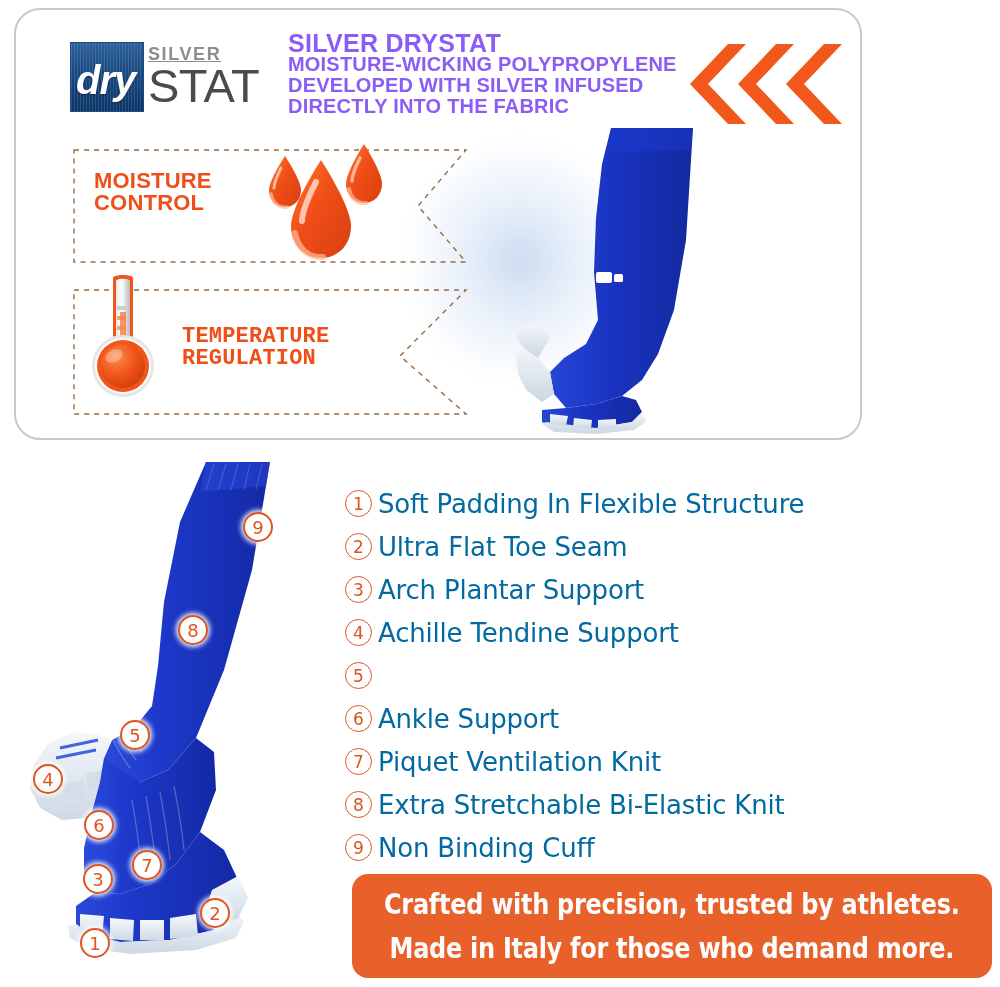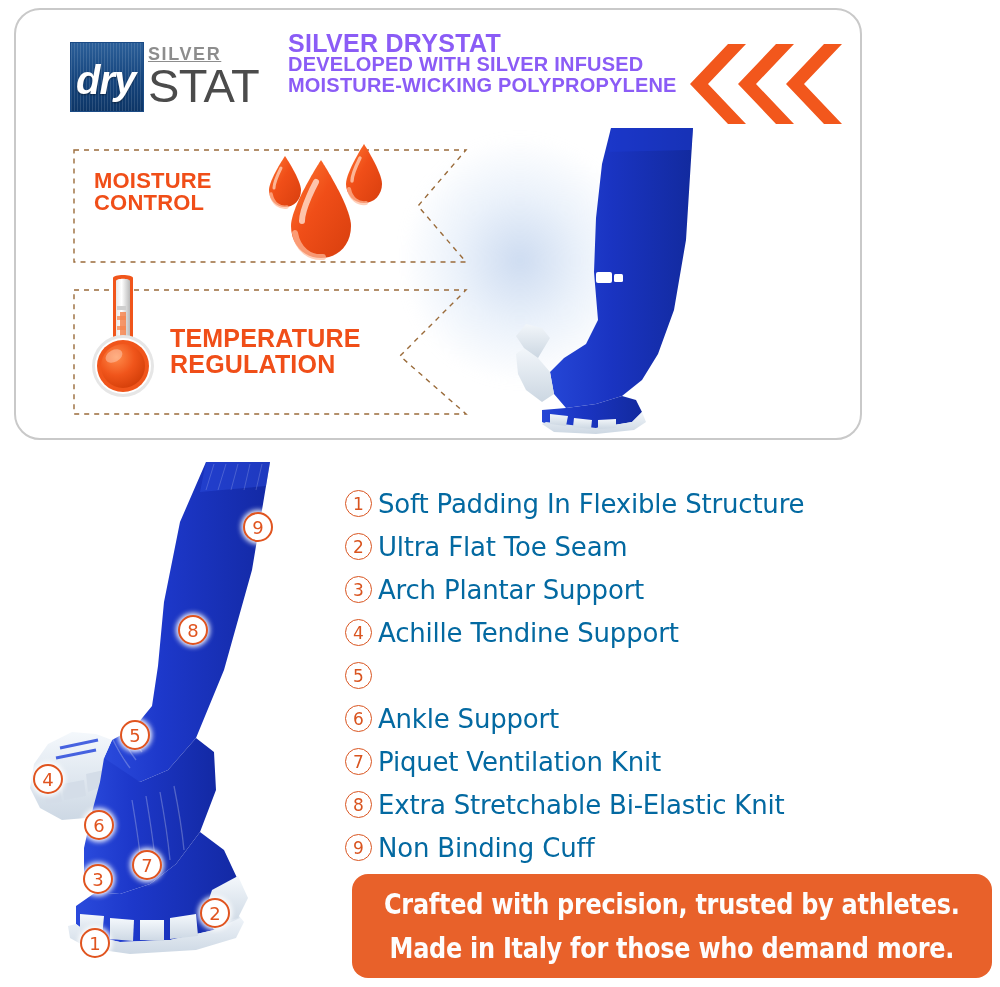--- a/index.html
+++ b/index.html
@@ -56,21 +56,21 @@
   .chev svg{display:block;}
 
   
   .dbox{position:absolute;}
   .dbox svg{display:block;overflow:visible;}
   .dbox-label{position:absolute;font-weight:bold;color:#f04e18;line-height:1.02;}
 
   #moisture-box{left:50px;top:132px;width:420px;height:128px;}
   #moisture-label{left:28px;top:28px;font-size:22px;letter-spacing:.2px;}
   #temp-box{left:50px;top:272px;width:420px;height:140px;}
-  #temp-label{left:104px;top:44px;font-size:25px;letter-spacing:.2px;}
+  #temp-label{left:116px;top:44px;font-size:22px;letter-spacing:.2px;font-family:Liberation Mono, monospace;}
 
   
   .drops{position:absolute;left:245px;top:128px;width:130px;height:125px;}
 
   
   .thermo{position:absolute;left:70px;top:262px;width:76px;height:128px;}
 
   
   .hero-sock{position:absolute;left:430px;top:112px;width:260px;height:312px;}
   .hero-glow{
@@ -131,22 +131,23 @@
 
     <div class="logo-wrap">
       <div class="logo-square"></div>
       <div class="logo-silver">SILVER</div>
       <div class="logo-stat">STAT</div>
       <div class="logo-dry">dry</div>
     </div>
 
     <div class="headline">
       <div class="hl">SILVER DRYSTAT</div>
+      <div class="sub">MOISTURE-WICKING POLYPROPYLENE</div>
       <div class="sub">DEVELOPED WITH SILVER INFUSED</div>
-      <div class="sub">MOISTURE-WICKING POLYPROPYLENE</div>
+      <div class="sub">DIRECTLY INTO THE FABRIC</div>
     </div>
 
     <div class="chevrons">
       <div class="chev" style="left:0px">
         <svg width="62" height="84" viewBox="0 0 62 84">
             <path d="M58 2 L20 42 L58 82 L40 82 L2 42 L40 2 Z" fill="#f2571c"></path>
           </svg>
       </div>
       <div class="chev" style="left:48px">
         <svg width="62" height="84" viewBox="0 0 62 84">

